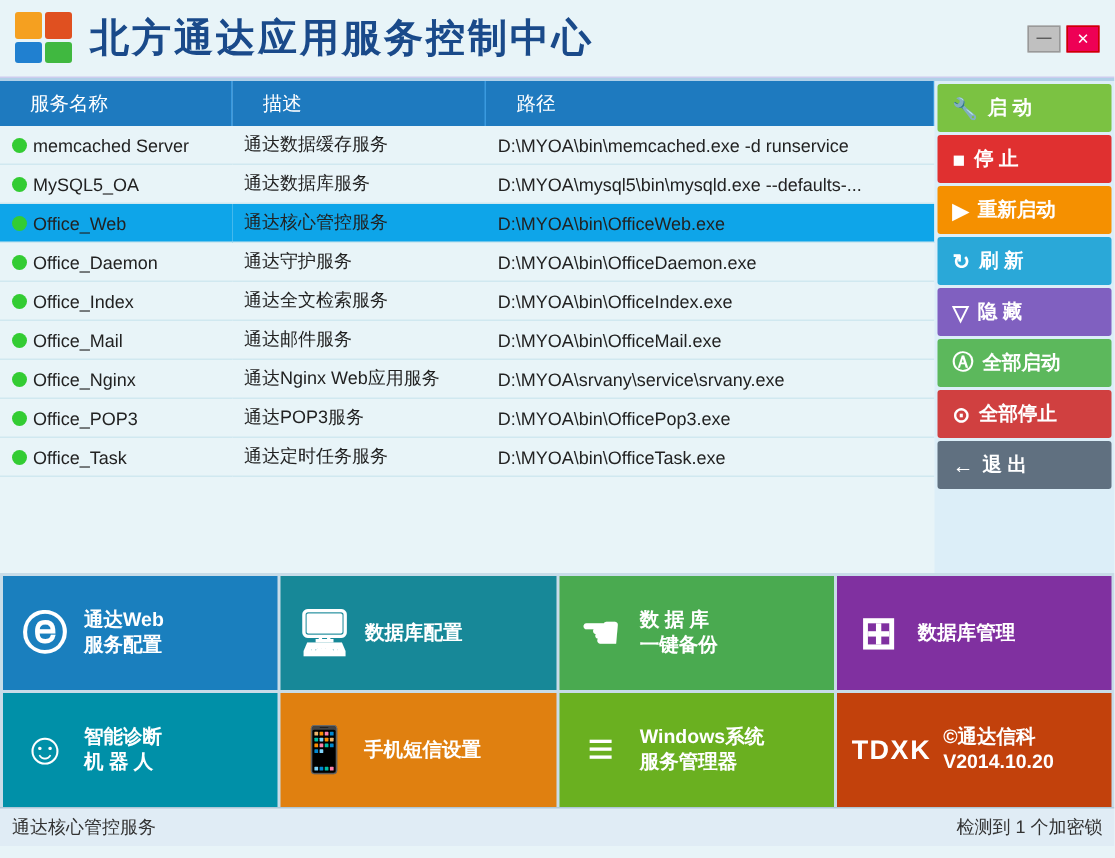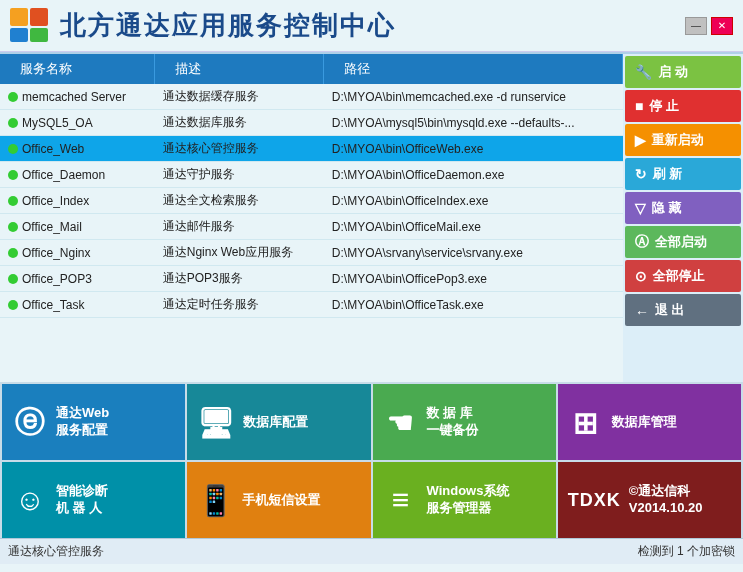--- a/index.html
+++ b/index.html
@@ -315,21 +315,21 @@
     </div>
     <div class="tile" style="background: rgb(224, 128, 16);">
       <div class="tile-icon">📱</div>
       <div class="tile-label" style="white-space: pre-line;">手机短信设置</div>
     </div>
     <div class="tile" style="background: rgb(106, 176, 32);">
       <div class="tile-icon">≡</div>
       <div class="tile-label" style="white-space: pre-line;">Windows系统
 服务管理器</div>
     </div>
-    <div class="tile" style="background: #7f1d1d;">
+    <div class="tile" style="background: #c2410c;">
       <div class="tile-icon" style="font-size: 18px; font-weight: bold; letter-spacing: 1px;">TDXK</div>
       <div class="tile-label" style="white-space: pre-line;">©通达信科
 V2014.10.20</div>
     </div>
   </div>
 
 <div class="status-bar">
   <span>通达核心管控服务</span>
   <span class="status-right">检测到 1 个加密锁</span>
 </div>

